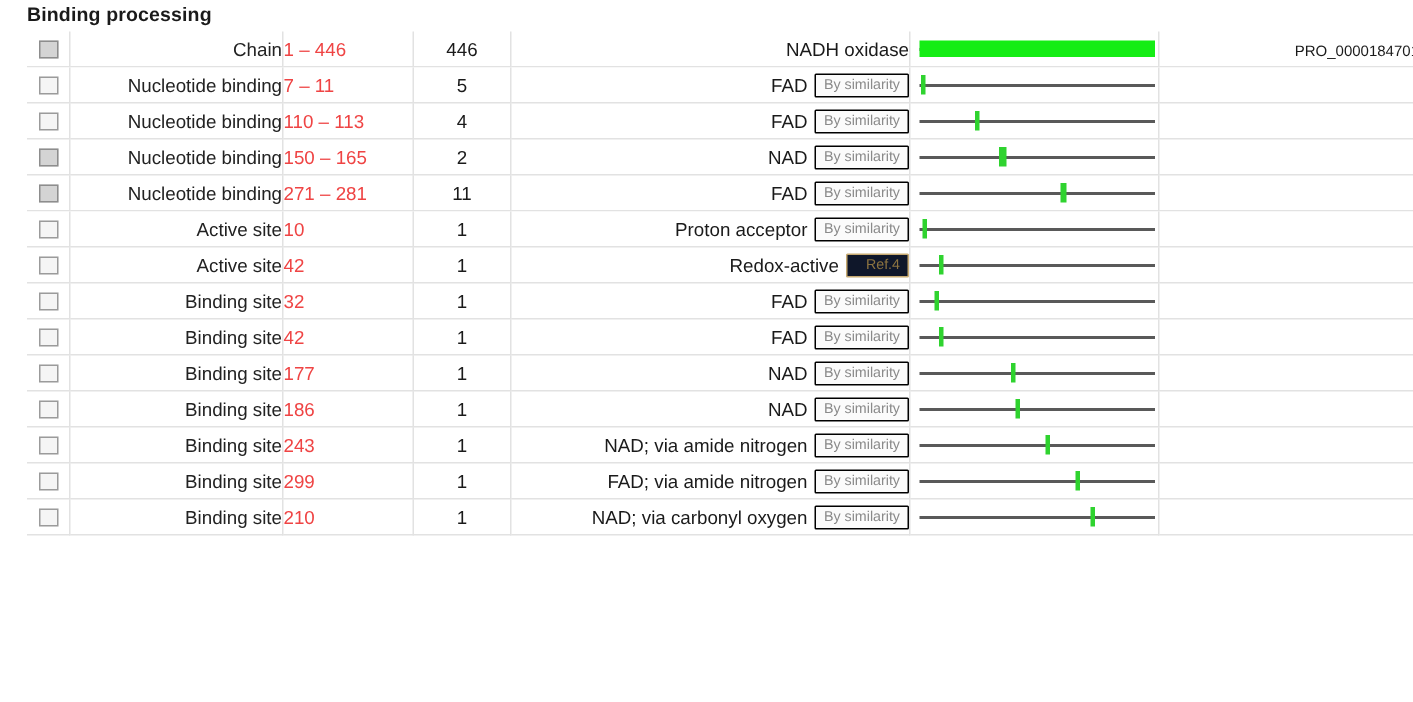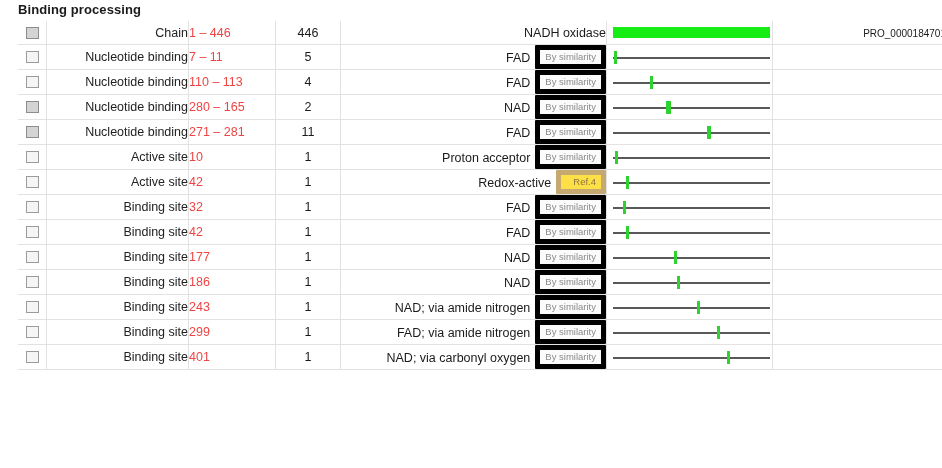--- a/index.html
+++ b/index.html
@@ -98,35 +98,35 @@
     white-space: nowrap;
   }
   .desc {
     color: #1a1a1a;
     white-space: nowrap;
     overflow: hidden;
   }
 
   .badge {
     display: inline-block;
-    border: 5px solid #000000;
+    border: 1px solid #000000;
     background: #fbfbfb;
     color: #8a8a8a;
     font-size: 9.5px;
     line-height: 11px;
     padding: 1px 5px 2px 5px;
     margin-left: 5px;
     vertical-align: 2px;
     border-radius: 1px;
     white-space: nowrap;
     cursor: pointer;
   }
   .badge.ref {
     border-color: #c6a971;
-    background: #fde047;
+    background: #0f172a;
     color: #8c7340;
     padding-left: 12px;
   }
 
   
   .track {
     position: relative;
     width: 157px;
     height: 21px;
     margin-left: 6px;
@@ -229,21 +229,21 @@
               </div>
             </td>
             <td class="c-id last cell-pad-l"><span class="proid"></span></td>
           </tr>
           <tr>
             <td class="c-check">
               <span class="chk shaded"></span>
             </td>
             <td class="c-name cell-pad-l"><span class="ftname">Nucleotide binding</span></td>
             <td class="c-range cell-pad-r">
-              <span class="range">280 – 165</span>
+              <span class="range">150 – 165</span>
             </td>
             <td class="c-len cell-pad-r">
               <span class="len">2</span>
             </td>
             <td class="c-desc cell-pad-l"><span class="desc"><span>NAD</span><span class="badge">By similarity</span></span></td>
             <td class="c-track">
               <div class="track">
                 <span class="axis"></span>
                 <span class="mark" style="left:52.5px;width:5.6px;"></span>
               </div>
@@ -433,21 +433,21 @@
               </div>
             </td>
             <td class="c-id last cell-pad-l"><span class="proid"></span></td>
           </tr>
           <tr>
             <td class="c-check">
               <span class="chk"></span>
             </td>
             <td class="c-name cell-pad-l"><span class="ftname">Binding site</span></td>
             <td class="c-range cell-pad-r">
-              <span class="range">401</span>
+              <span class="range">210</span>
             </td>
             <td class="c-len cell-pad-r">
               <span class="len">1</span>
             </td>
             <td class="c-desc cell-pad-l"><span class="desc"><span>NAD; via carbonyl oxygen</span><span class="badge">By similarity</span></span></td>
             <td class="c-track">
               <div class="track">
                 <span class="axis"></span>
                 <span class="mark" style="left:114.1px;width:3.0px;"></span>
               </div>

